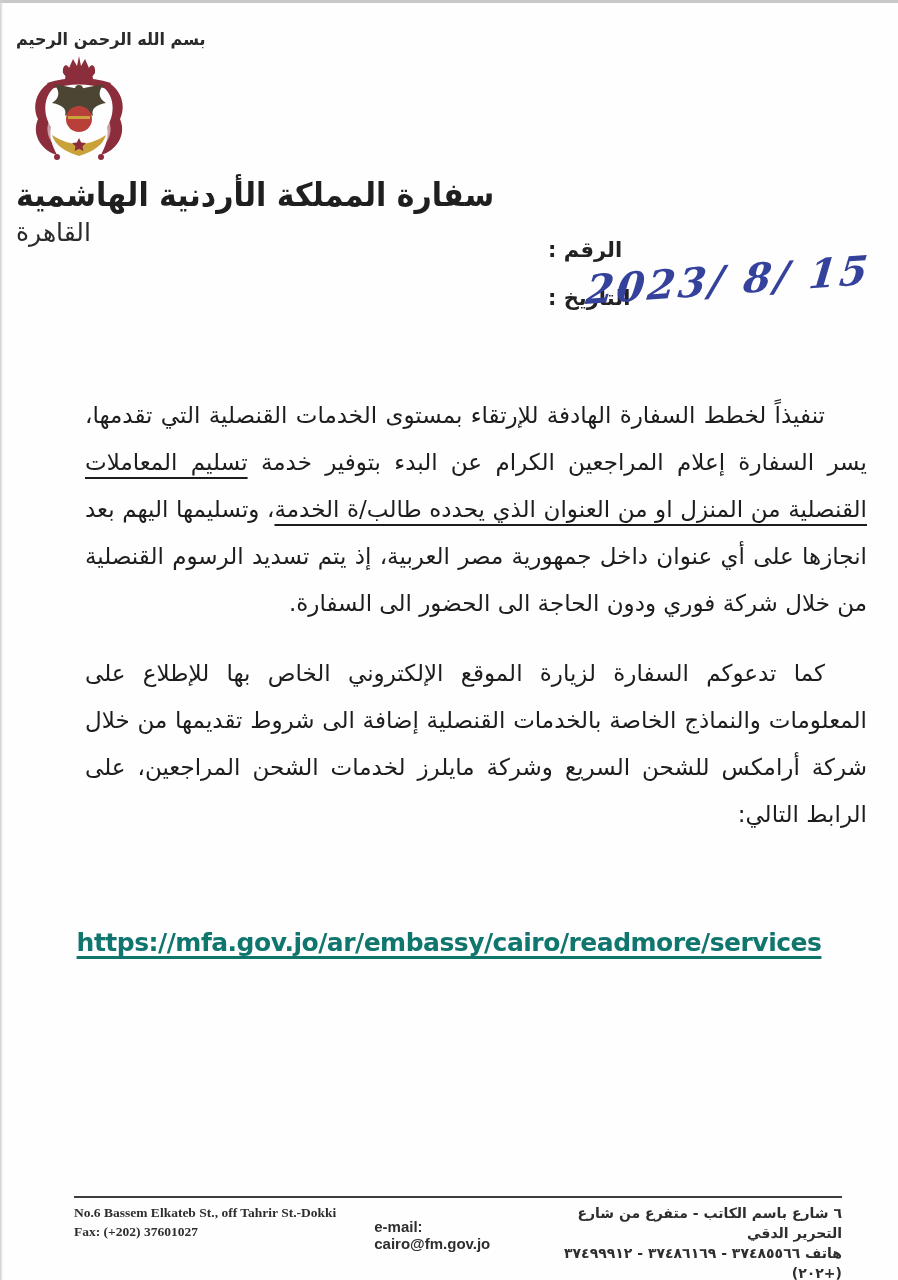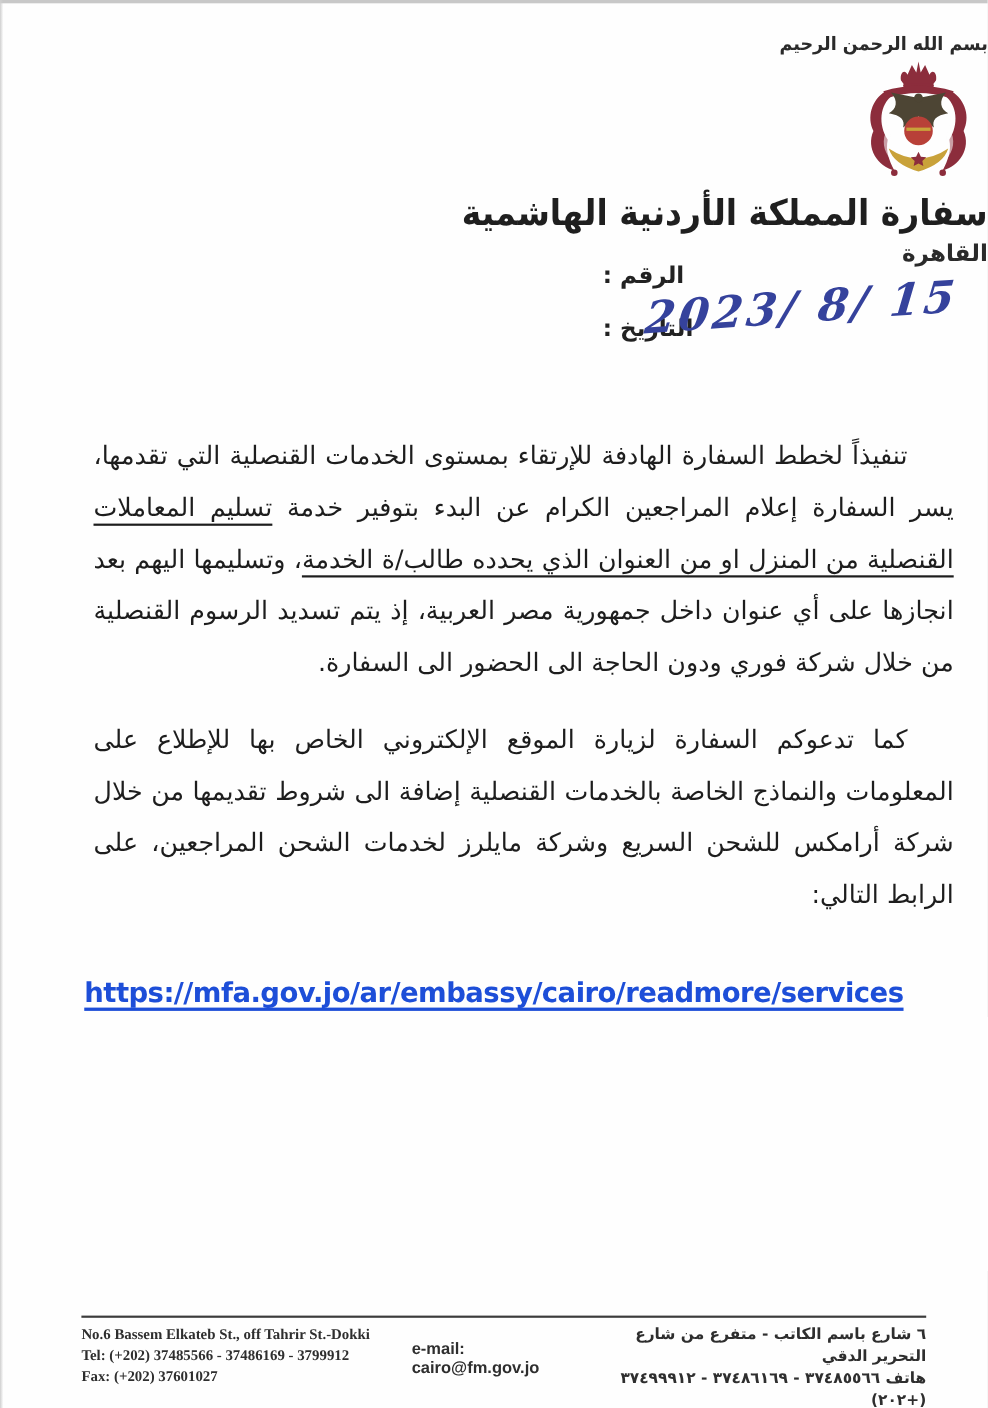--- a/index.html
+++ b/index.html
@@ -8,31 +8,31 @@
     width:898px;height:1280px;
     background:#fefefe;
     overflow:hidden;
     font-family:"DejaVu Sans",sans-serif;
     color:#262626;
   }
   .scan-edge-top{position:absolute;top:0;left:0;right:0;height:3px;background:#9a9a9a;opacity:.55;}
   .scan-edge-left{position:absolute;top:0;left:0;bottom:0;width:3px;background:linear-gradient(to right,#cfcfcf,transparent);}
 
   
-  .header{position:absolute;top:30px;left:16px;right:0;text-align:right;}
+  .header{position:absolute;top:30px;left:16px;right:0;text-align:left;}
   .basmala{
     font-size:16px;font-weight:bold;letter-spacing:1px;color:#2a2a2a;
     transform:scaleY(1.05);
   }
   .emblem{margin-top:4px;}
   .embassy-name{
     margin-top:2px;font-size:30px;font-weight:bold;color:#1f1f1f;
     transform:scaleY(1.08);letter-spacing:-1px;
   }
-  .city{margin-top:6px;font-size:21px;font-weight:bold;color:#2a2a2a;}
+  .city{margin-top:6px;font-size:25px;font-weight:normal;color:#2a2a2a;}
 
   
   .meta{
     position:absolute;top:238px;right:20px;width:330px;direction:rtl;
   }
   .meta-row{display:flex;align-items:flex-end;margin-bottom:18px;height:30px;flex-direction:column;}
   .meta-label{font-size:21px;font-weight:bold;white-space:nowrap;color:#222;}
   .meta-dots{flex:1;border-bottom:2px dotted #555;margin-bottom:5px;margin-right:4px;}
   .handwritten-date{
     position:absolute;top:18px;left:38px;
@@ -51,23 +51,23 @@
     direction:rtl;text-align:justify;text-align-last:right;
     font-size:23px;line-height:47px;color:#1d1d1d;
   }
   .body-text p{margin:0 0 23px 0;text-indent:42px;}
   .underlined-phrase{
     text-decoration:underline;
     text-decoration-thickness:2px;
     text-underline-offset:7px;
   }
   .service-link{
-    position:absolute;top:888px;left:0;right:0;
+    position:absolute;top:928px;left:0;right:0;
     text-align:center;direction:ltr;
-    font-size:25px;font-weight:bold;color:#1d4ed8;
+    font-size:25px;font-weight:bold;color:#0f766e;
     text-decoration:underline;
     text-decoration-thickness:2.5px;
     text-underline-offset:5px;
     letter-spacing:-0.5px;
   }
 
   
   .footer-rule{position:absolute;left:74px;right:56px;top:1196px;border-top:2.5px solid #3c3c3c;}
   .footer{
     position:absolute;left:74px;right:56px;top:1203px;
@@ -137,21 +137,20 @@
     <p><span>تنفيذاً لخطط السفارة الهادفة للإرتقاء بمستوى الخدمات القنصلية التي تقدمها، يسر السفارة إعلام المراجعين الكرام عن البدء بتوفير خدمة </span><span class="underlined-phrase">تسليم المعاملات القنصلية من المنزل او من العنوان الذي يحدده طالب/ة الخدمة</span><span>، وتسليمها اليهم بعد انجازها على أي عنوان داخل جمهورية مصر العربية، إذ يتم تسديد الرسوم القنصلية من خلال شركة فوري ودون الحاجة الى الحضور الى السفارة.</span></p>
     <p>كما تدعوكم السفارة لزيارة الموقع الإلكتروني الخاص بها للإطلاع على المعلومات والنماذج الخاصة بالخدمات القنصلية إضافة الى شروط تقديمها من خلال شركة أرامكس للشحن السريع وشركة مايلرز لخدمات الشحن المراجعين، على الرابط التالي:</p>
   </div>
 
   <div class="service-link">https://mfa.gov.jo/ar/embassy/cairo/readmore/services</div>
 
   <div class="footer-rule"></div>
   <div class="footer">
     <div class="footer-en">
       <div>No.6 Bassem Elkateb St., off Tahrir St.-Dokki</div>
-      <div>Tel: (+202) 37485566 - 37486169 - 3799912</div>
       <div>Fax: (+202) 37601027</div>
     </div>
     <div class="footer-email">e-mail: cairo@fm.gov.jo</div>
     <div class="footer-ar">
       <div>٦ شارع باسم الكاتب - متفرع من شارع التحرير الدقي</div>
       <div>هاتف ٣٧٤٨٥٥٦٦ - ٣٧٤٨٦١٦٩ - ٣٧٤٩٩٩١٢ ‎(+٢٠٢)‎</div>
 
     </div>
   </div>
 </div>

